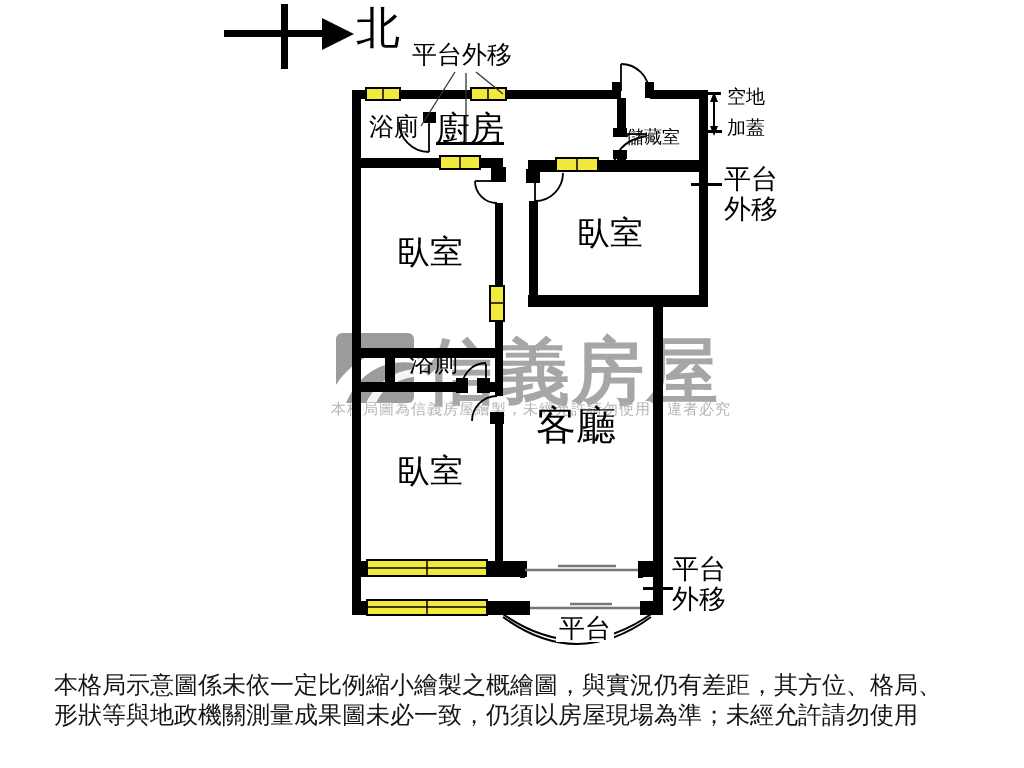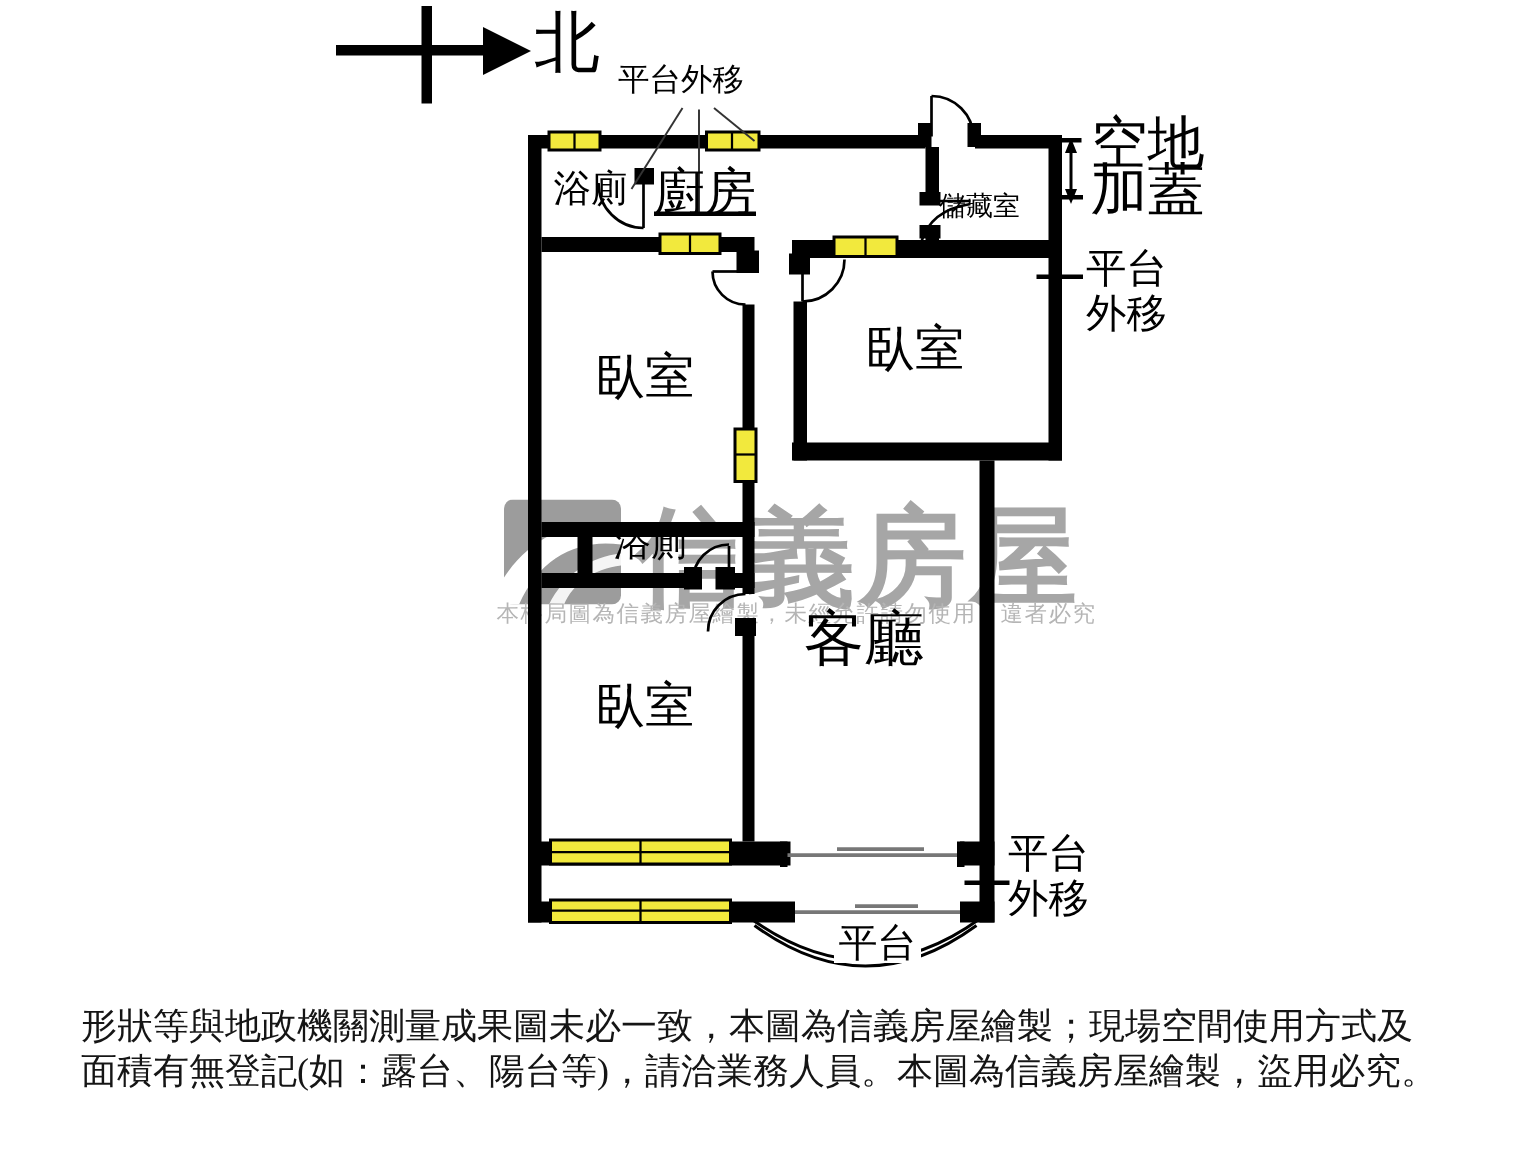--- a/index.html
+++ b/index.html
@@ -10,26 +10,26 @@
   .wm-brand{position:absolute;left:424px;top:324px;z-index:1;
             font-family:"Liberation Sans","DejaVu Sans",sans-serif;
             font-size:72px;font-weight:bold;letter-spacing:2px;color:#a6a6a6;white-space:nowrap;}
   .wm-notice{position:absolute;left:331px;top:400px;z-index:1;
              font-family:"Liberation Sans","DejaVu Sans",sans-serif;
              font-size:15px;letter-spacing:1px;color:#b5b5b5;white-space:nowrap;}
   svg.plan{position:absolute;left:0;top:0;z-index:2;}
   
   .lbl{position:absolute;z-index:3;color:#000;white-space:nowrap;line-height:1.05;}
   .north-label{left:356px;top:6px;font-size:44px;}
-  .platform-top{left:412px;top:42px;font-size:21px;}
+  .platform-top{left:412px;top:42px;font-size:25px;}
   .bath1{left:369px;top:114px;font-size:25px;}
   .kitchen{left:436px;top:111px;font-size:34px;text-decoration:underline;}
   .dining{left:529px;top:102px;font-size:40px;}
   .storage{left:626px;top:128px;font-size:18px;}
-  .openland{left:727px;top:81px;font-size:38px;line-height:31px;text-align:center;}
+  .openland{left:727px;top:81px;font-size:19px;line-height:31px;text-align:center;}
   .platright{left:724px;top:164px;font-size:27px;line-height:30px;}
   .bedR{left:577px;top:216px;font-size:33px;}
   .bedL{left:397px;top:235px;font-size:33px;}
   .bath2{left:409px;top:350px;font-size:25px;}
   .living{left:536px;top:405px;font-size:40px;}
   .bedB{left:397px;top:454px;font-size:33px;}
   .platcurve{left:556px;top:615px;font-size:26px;background:#fff;padding:0 3px;}
   .platbr{left:672px;top:554px;font-size:27px;line-height:30px;}
   
   .disclaimer{position:absolute;left:54px;top:671px;z-index:3;color:#151515;
@@ -188,17 +188,17 @@
   <div class="lbl bath2">浴廁</div>
   <div class="lbl living">客廳</div>
   <div class="lbl bedB">臥室</div>
   <div class="lbl platcurve">平台</div>
   <div class="lbl platbr">
     <div>平台</div>
     <div>外移</div>
   </div>
 
   <div class="disclaimer">
-    <div>形狀等與地政機關測量成果圖未必一致，本圖為信義房屋繪製；現場空間使用方式及</div>
-    <div>面積有無登記(如：露台、陽台等)，請洽業務人員。本圖為信義房屋繪製，盜用必究。</div>
+    <div>本格局示意圖係未依一定比例縮小繪製之概繪圖，與實況仍有差距，其方位、格局、</div>
+    <div>形狀等與地政機關測量成果圖未必一致，仍須以房屋現場為準；未經允許請勿使用</div>
   </div>
 
 </div>
 
 </body></html>

